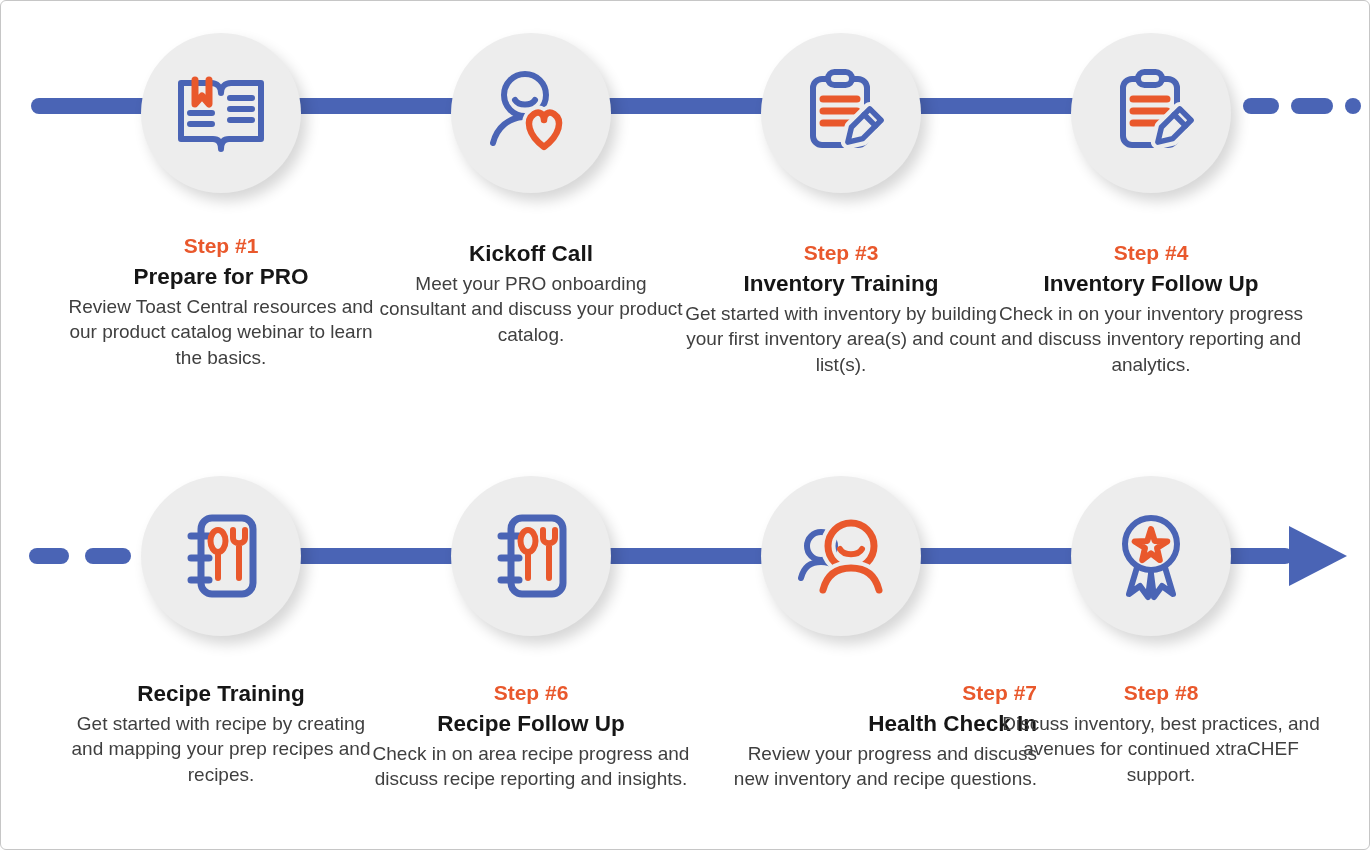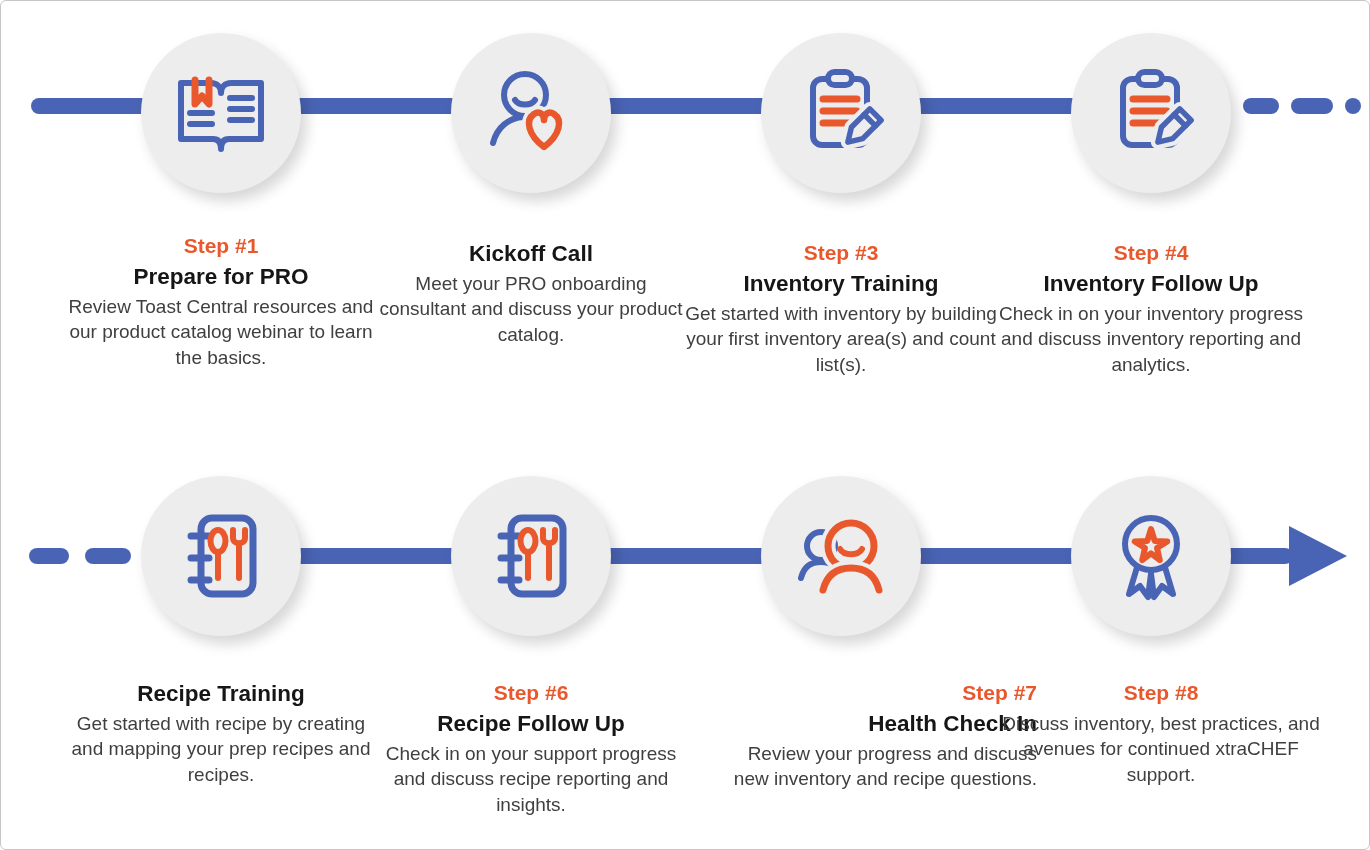--- a/index.html
+++ b/index.html
@@ -141,21 +141,21 @@
     <div class="stepBody">Check in on your inventory progress and discuss inventory reporting and analytics.</div>
   </div>
 
   <div class="stepText" style="left:60px; top:680px;">
     <div class="stepTitle">Recipe Training</div>
     <div class="stepBody">Get started with recipe by creating and mapping your prep recipes and recipes.</div>
   </div>
   <div class="stepText" style="left:370px; top:680px;">
     <div class="stepLabel">Step #6</div>
     <div class="stepTitle">Recipe Follow Up</div>
-    <div class="stepBody">Check in on your support progress and discuss recipe reporting and insights.</div>
+    <div class="stepBody">Check in on area recipe progress and discuss recipe reporting and insights.</div>
   </div>
   <div class="stepText" style="left:716px; top:680px;text-align:right;">
     <div class="stepLabel">Step #7</div>
     <div class="stepTitle">Health Check In</div>
     <div class="stepBody">Review your progress and discuss new inventory and recipe questions.</div>
   </div>
   <div class="stepText" style="left:1000px; top:680px;">
     <div class="stepLabel">Step #8</div>
     <div class="stepBody">Discuss inventory, best practices, and avenues for continued xtraCHEF support.</div>
   </div>

